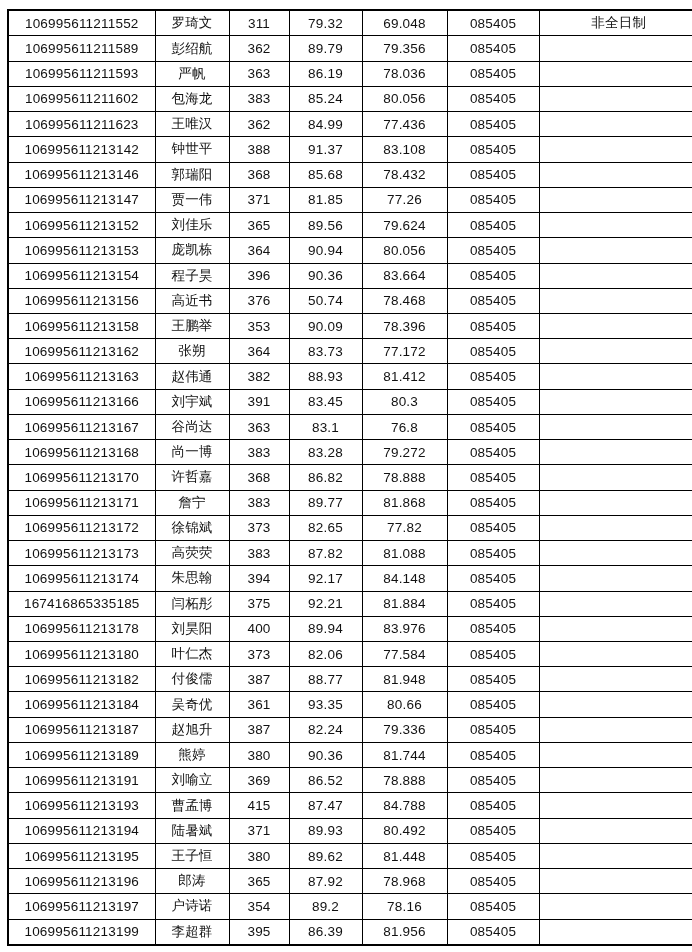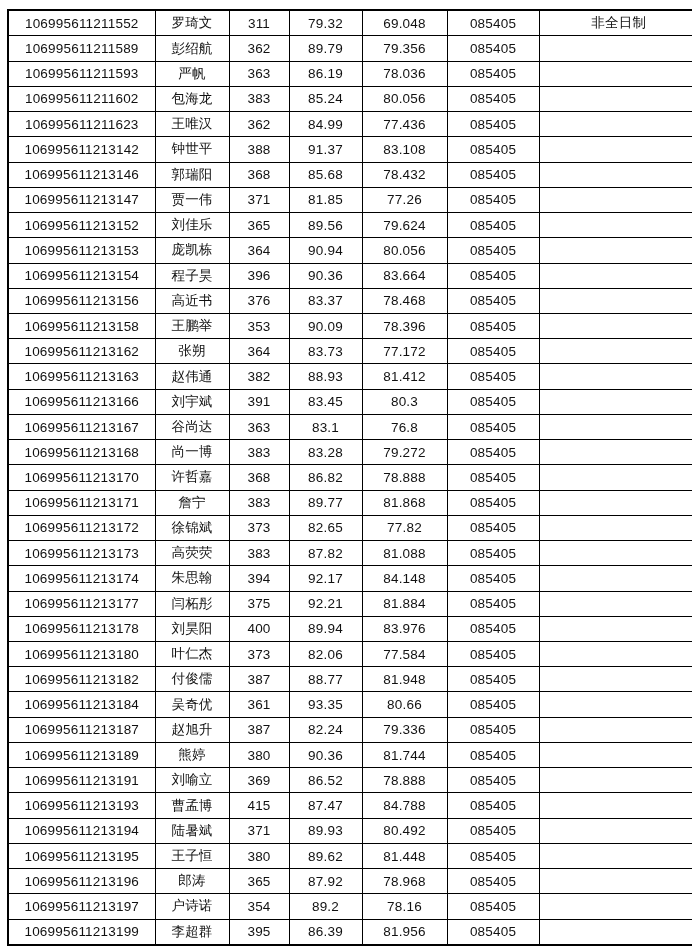--- a/index.html
+++ b/index.html
@@ -158,21 +158,21 @@
           <td class="col-2">396</td>
           <td class="col-3">90.36</td>
           <td class="col-4">83.664</td>
           <td class="col-5">085405</td>
           <td class="col-6"></td>
         </tr>
         <tr>
           <td class="col-0">106995611213156</td>
           <td class="col-1">高近书</td>
           <td class="col-2">376</td>
-          <td class="col-3">83.37</td>
+          <td class="col-3">50.74</td>
           <td class="col-4">78.468</td>
           <td class="col-5">085405</td>
           <td class="col-6"></td>
         </tr>
         <tr>
           <td class="col-0">106995611213158</td>
           <td class="col-1">王鹏举</td>
           <td class="col-2">353</td>
           <td class="col-3">90.09</td>
           <td class="col-4">78.396</td>
@@ -263,21 +263,21 @@
         <tr>
           <td class="col-0">106995611213174</td>
           <td class="col-1">朱思翰</td>
           <td class="col-2">394</td>
           <td class="col-3">92.17</td>
           <td class="col-4">84.148</td>
           <td class="col-5">085405</td>
           <td class="col-6"></td>
         </tr>
         <tr>
-          <td class="col-0">106995611213177</td>
+          <td class="col-0">167416865335185</td>
           <td class="col-1">闫柘彤</td>
           <td class="col-2">375</td>
           <td class="col-3">92.21</td>
           <td class="col-4">81.884</td>
           <td class="col-5">085405</td>
           <td class="col-6"></td>
         </tr>
         <tr>
           <td class="col-0">106995611213178</td>
           <td class="col-1">刘昊阳</td>

